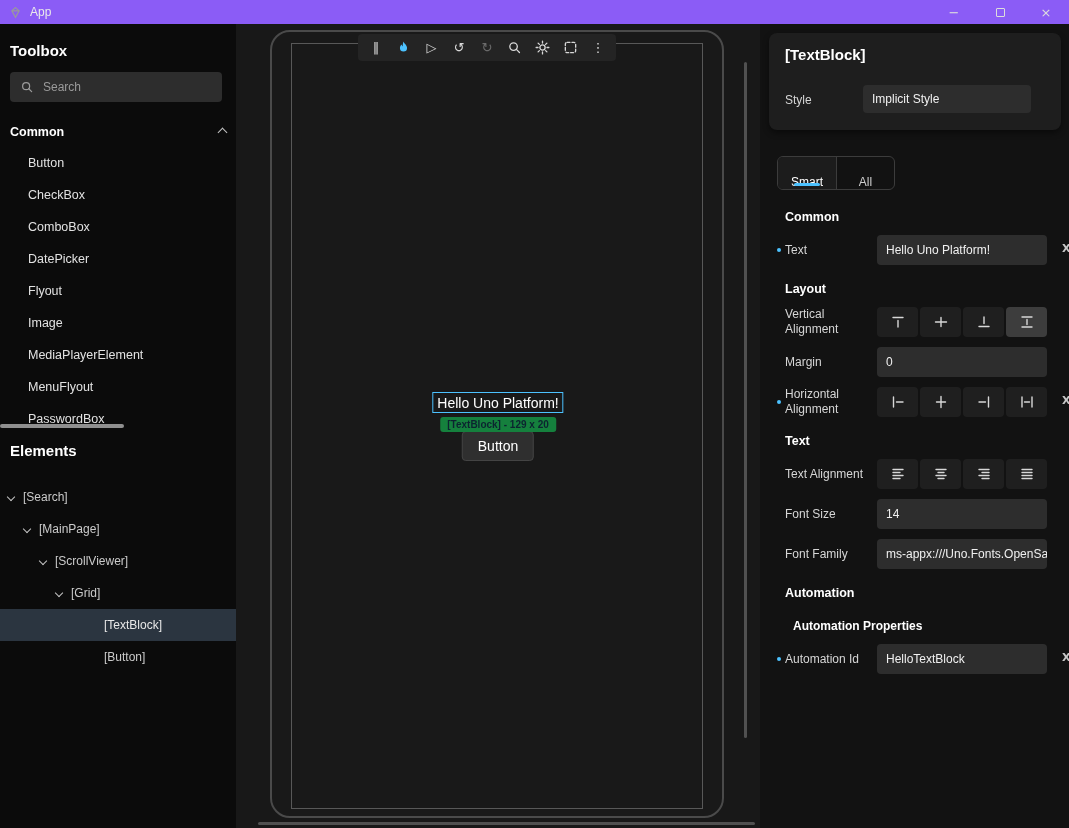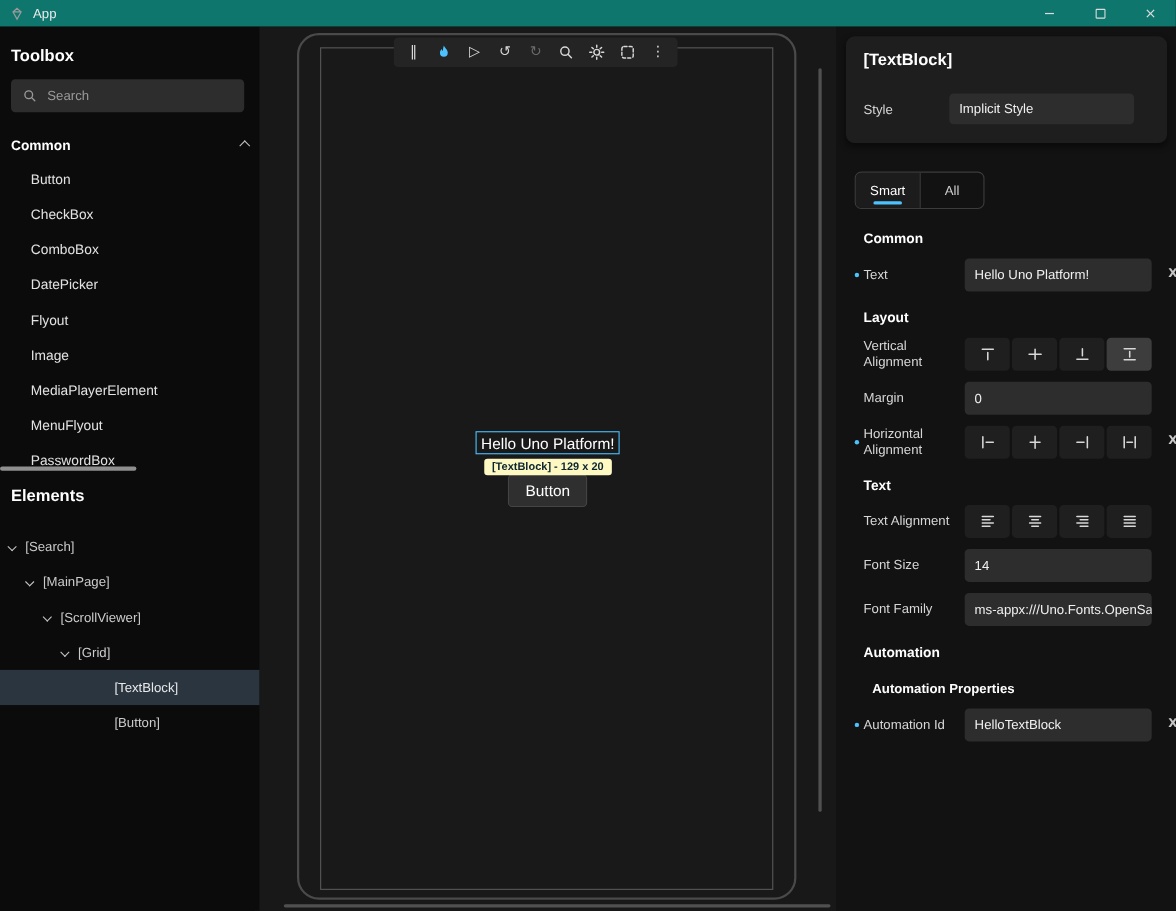--- a/index.html
+++ b/index.html
@@ -4,21 +4,21 @@
 <style>
   *{box-sizing:border-box;margin:0;padding:0}
   html,body{width:1069px;height:828px}
   body{position:relative;overflow:hidden;background:#181818;color:#e8e8e8;
        font-family:"Liberation Sans","DejaVu Sans",sans-serif;font-size:12px}
   .glyph{font-family:"DejaVu Sans",sans-serif}
   svg{display:block}
   .stroke{fill:none;stroke:#d8d8d8;stroke-width:1.4;stroke-linecap:round}
 
   
-  .titlebar{position:absolute;left:0;top:0;right:0;height:24px;background:#0f766e;
+  .titlebar{position:absolute;left:0;top:0;right:0;height:24px;background:#8b5cf6;
             display:flex;align-items:center;z-index:60}
   .titlebar .app-name{margin-left:8px;font-size:12px;color:#eaeaea}
   .logo{margin-left:9px}
   .win-controls{position:absolute;right:0;top:0;height:24px;display:flex}
   .win-btn{width:46px;height:24px;display:flex;align-items:center;justify-content:center;
            font-size:13px;color:#ddd;cursor:default}
   .max-box{width:9px;height:9px;border:1px solid #ddd;border-radius:1px}
 
   
   .sidebar{position:absolute;left:0;top:24px;width:236px;bottom:0;background:#0b0b0b}
@@ -56,42 +56,42 @@
   .design-toolbar{position:absolute;left:122px;top:10px;width:258px;height:27px;background:#242424;
                   border-radius:4px;display:flex;align-items:center;justify-content:space-around;
                   z-index:6;padding:0 4px}
   .tb-icon{width:24px;height:24px;display:flex;align-items:center;justify-content:center;
            font-size:13px;color:#d8d8d8;border-radius:3px}
   .tb-icon.dim{color:#6a6a6a}
   .canvas-textblock{position:absolute;left:50%;transform:translateX(-50%);top:368px;height:21px;
                     border:1px solid #4cc2ff;padding:0 4px;font-size:14px;color:#fff;
                     display:flex;align-items:center;white-space:nowrap;z-index:4}
   .selection-badge{position:absolute;left:50%;transform:translateX(-50%);top:393px;
-                   background:#fef9c3;color:#0c2430;font-size:10px;font-weight:bold;
+                   background:#15803d;color:#0c2430;font-size:10px;font-weight:bold;
                    padding:2px 7px;border-radius:3px;white-space:nowrap;z-index:5}
   .canvas-button{position:absolute;left:50%;transform:translateX(-50%);top:407px;height:30px;
                  background:#2f2f2f;border:1px solid #444;border-radius:4px;padding:0 15px;
                  font-size:14px;color:#fff;display:flex;align-items:center;z-index:3}
   .vscroll{position:absolute;left:508px;top:38px;width:3px;height:676px;background:#505050;
            border-radius:2px}
   .hscroll{position:absolute;left:22px;bottom:3px;width:497px;height:3px;background:#505050;
            border-radius:2px}
 
   
   .props{position:absolute;left:760px;top:24px;width:309px;bottom:0;background:#121212}
   .props-card{position:absolute;left:9px;top:9px;width:292px;height:97px;background:#1e1e1e;
               border-radius:8px;box-shadow:0 3px 6px rgba(0,0,0,.45)}
   .props-card .header{position:absolute;left:16px;top:13px;font-size:15px;font-weight:bold;color:#fff}
   .props-card .style-label{position:absolute;left:16px;top:60px;color:#d6d6d6}
   .field{background:#2d2d2d;border-radius:4px;height:30px;display:flex;align-items:center;
          padding:0 9px;color:#f0f0f0;overflow:hidden;white-space:nowrap}
   .props-card .field{position:absolute;left:94px;top:52px;width:168px;height:28px}
   .tabs{position:absolute;left:17px;top:132px;height:34px;display:flex;
         border:1px solid #3c3c3c;border-radius:6px;overflow:hidden}
-  .tab{width:58px;display:flex;align-items:center;justify-content:center;position:relative;
+  .tab{width:58px;display:flex;align-items:flex-end;justify-content:center;position:relative;
        color:#cfcfcf;font-size:12px}
   .tab.active{color:#fff;background:#1c1c1c}
   .tab + .tab{border-left:1px solid #3c3c3c}
   .tab .underline{position:absolute;bottom:3px;left:50%;transform:translateX(-50%);
                   width:26px;height:3px;border-radius:2px;background:#4cc2ff}
   .sec{position:absolute;left:25px;font-size:12.5px;font-weight:bold;color:#fff}
   .prow{position:absolute;left:0;right:0;height:30px}
   .prow .plabel{position:absolute;left:25px;top:50%;transform:translateY(-50%);
                 width:82px;color:#d6d6d6;line-height:15px}
   .prow .dot{position:absolute;left:17px;top:50%;margin-top:-2px;width:4px;height:4px;

